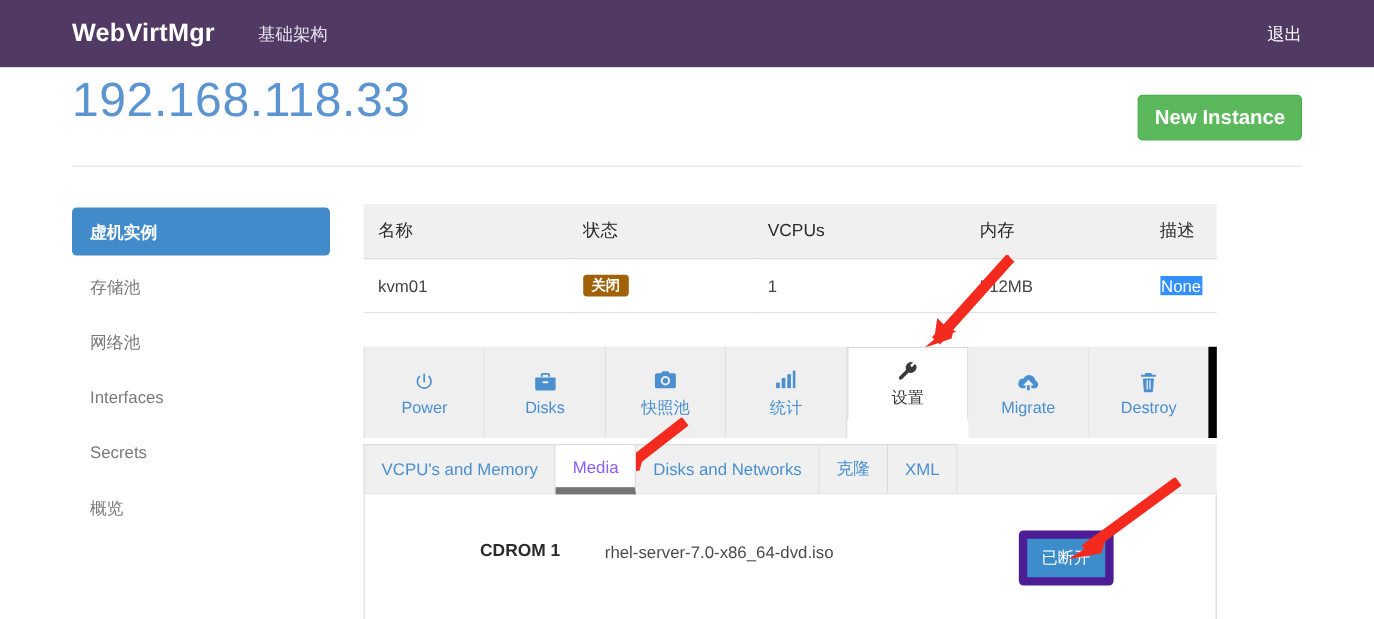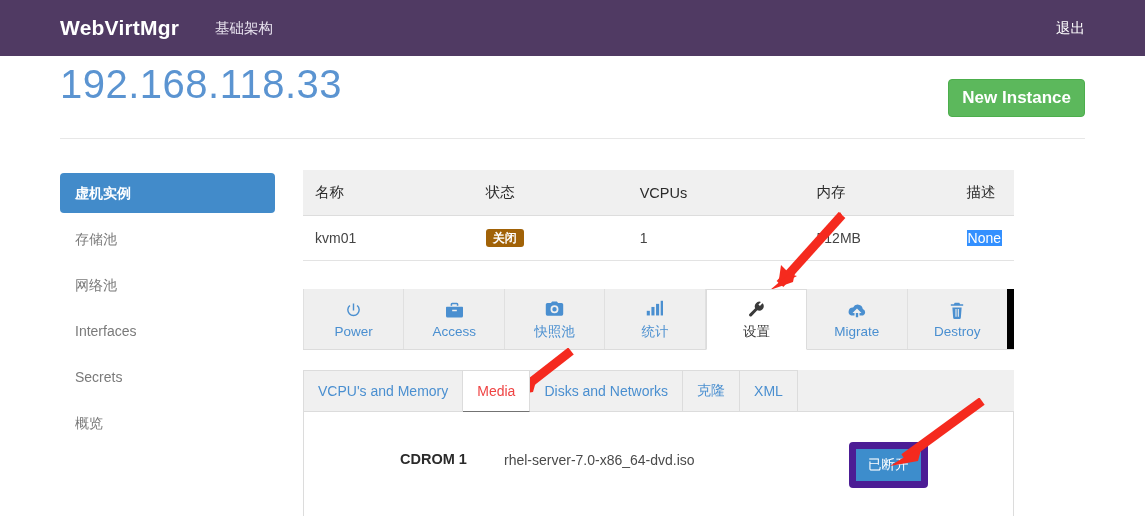--- a/index.html
+++ b/index.html
@@ -92,21 +92,21 @@
 
   
   #tabstrip{
     position:absolute;left:303px;top:289px;width:711px;height:60px;
     display:flex;border-bottom:1px solid #dcdcdc;
   }
   #tabstrip .tab{
     flex:1;background:#efefef;border-right:1px solid #e0e0e0;
     display:flex;flex-direction:column;align-items:center;justify-content:center;
     cursor:pointer;color:#4a8fd0;font-size:13.5px;
-    height:60px;box-sizing:border-box;
+    height:76px;box-sizing:border-box;
   }
   #tabstrip .tab:first-child{border-left:1px solid #e0e0e0;}
   #tabstrip .tab .ic{height:22px;margin-bottom:3px;display:flex;align-items:center;}
   #tabstrip .tab .ic svg{display:block;}
   #tabstrip .tab.active{
     background:#ffffff;color:#3a3a3a;
     border:1px solid #dcdcdc;border-bottom:1px solid #ffffff;
     position:relative;z-index:3;margin-bottom:-1px;height:61px;
   }
   #tabstrip .tab.active .ic svg{fill:#3a3a3a;}
@@ -122,22 +122,22 @@
     border-bottom:1px solid #dcdcdc;
   }
   #subtabs .stab{
     background:#f0f0f0;border:1px solid #dcdcdc;border-bottom:none;
     margin-right:0;padding:0 14px;display:flex;align-items:center;
     color:#4a8fd0;font-size:14px;cursor:pointer;
     border-left:none;
   }
   #subtabs .stab:first-child{border-left:1px solid #dcdcdc;}
   #subtabs .stab.active{
-    background:#ffffff;color:#ef4444;
-    border-bottom:1px solid #737373;margin-bottom:-1px;z-index:3;position:relative;
+    background:#ffffff;color:#8b5cf6;
+    border-bottom:6px solid #737373;margin-bottom:-1px;z-index:3;position:relative;
   }
   #subtabs .filler{
     flex:1;background:#f0f0f0;border-bottom:none;
   }
   #subbody{
     background:#ffffff;border:1px solid #dcdcdc;border-top:none;
     height:105px;position:relative;box-sizing:border-box;
   }
   #cdrom-row{
     position:absolute;left:0;top:26px;width:100%;height:48px;
@@ -225,21 +225,21 @@
     </span>
     <span>Power</span>
   </div>
 
   <div class="tab">
     <span class="ic">
       <svg width="19" height="17" viewBox="0 0 24 22">
           <path d="M9 1h6a2 2 0 0 1 2 2v2h-2V3H9v2H7V3a2 2 0 0 1 2-2zM2 6h20a1 1 0 0 1 1 1v11a2 2 0 0 1-2 2H3a2 2 0 0 1-2-2V7a1 1 0 0 1 1-1zm7 4v2h6v-2H9z"></path>
         </svg>
     </span>
-    <span>Access</span>
+    <span>Disks</span>
   </div>
 
   <div class="tab">
     <span class="ic">
       <svg width="19" height="17" viewBox="0 0 24 20">
           <path d="M9 1h6l1.5 2H21a2 2 0 0 1 2 2v12a2 2 0 0 1-2 2H3a2 2 0 0 1-2-2V5a2 2 0 0 1 2-2h4.5L9 1zm3 5a5 5 0 1 0 0 10 5 5 0 0 0 0-10zm0 2.2a2.8 2.8 0 1 1 0 5.6 2.8 2.8 0 0 1 0-5.6z"></path>
         </svg>
     </span>
     <span>快照池</span>
   </div>

